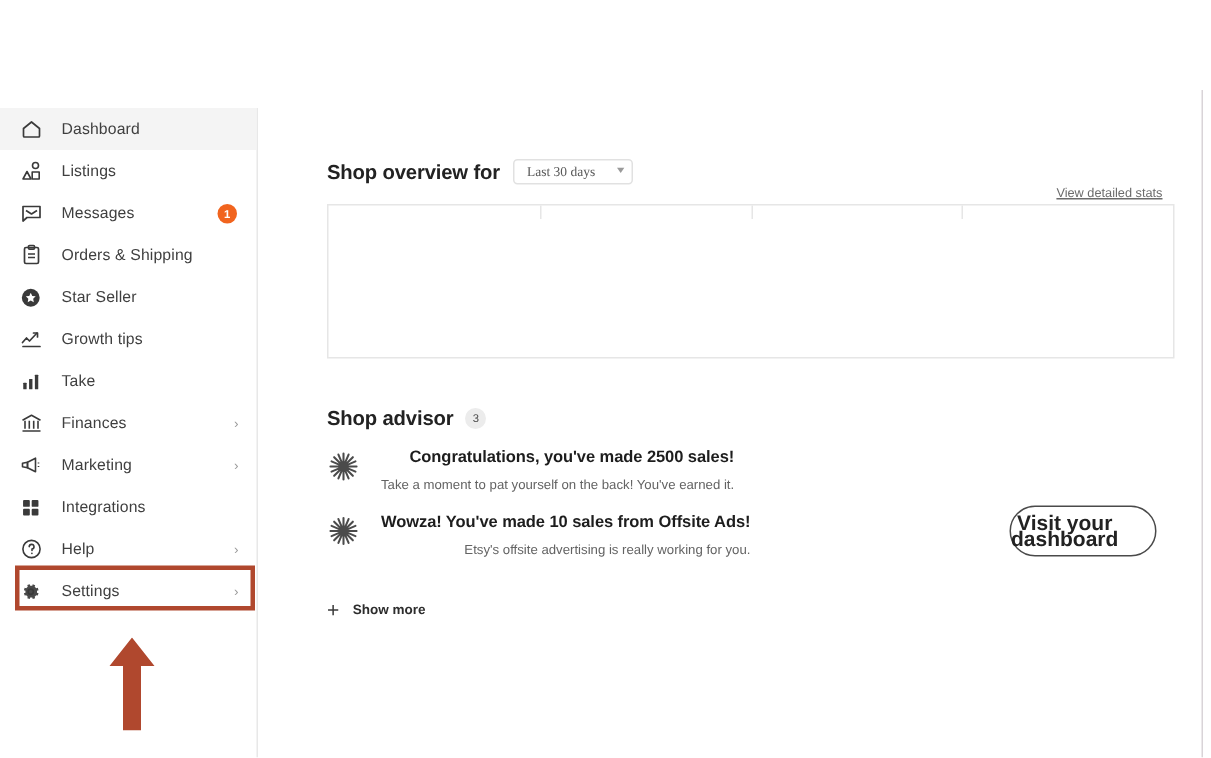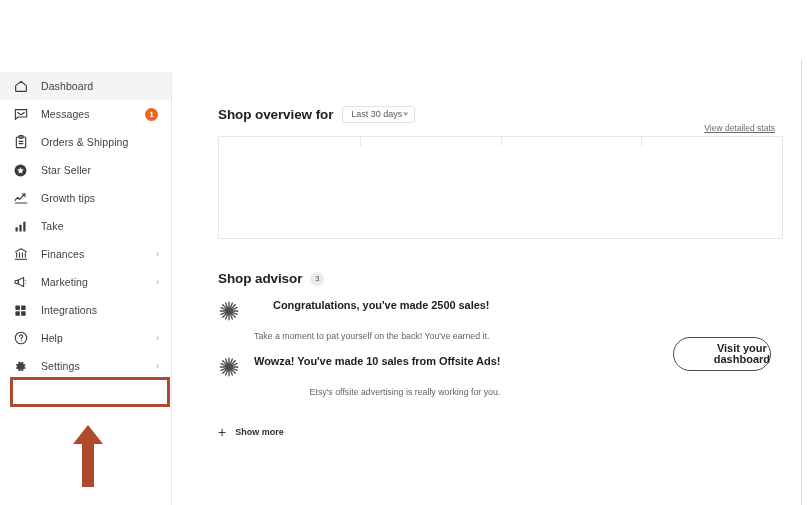--- a/index.html
+++ b/index.html
@@ -109,23 +109,24 @@
   .period-select {
     margin-left: 9px;
     border: 1px solid #e1e1e1;
     border-radius: 3px;
     background: #ffffff;
     padding: 3px 6px 3px 8px;
     font-size: 9px;
     color: #595959;
     display: flex;
     align-items: flex-start;
-    gap: 2px;
+    gap: 15px;
     cursor: pointer;
     line-height: 1;
+    font-family: Liberation Serif, serif;
   }
   .period-select .caret {
     font-size: 7px;
     color: #9a9a9a;
     transform: scaleX(1.4);
   }
   .detail-link {
     position: absolute;
     right: 26px; top: 51px;
     font-size: 8.5px;
@@ -190,38 +191,38 @@
     color: #4b4b4b;
   }
   .adv-text { margin-left: 14px; text-align: right; }
   .adv-title {
     font-size: 11px;
     font-weight: bold;
     color: #1d1d1d;
     letter-spacing: -.05px;
   }
   .adv-sub {
-    margin-top: 20px;
+    margin-top: 7px;
     font-size: 8.8px;
     color: #636363;
   }
 
   .dash-btn {
     position: absolute;
     right: 30px; top: 38px;
     width: 98px; height: 34px;
     border: 1px solid #4a4a4a;
     border-radius: 17px;
     background: #ffffff;
     color: #222222;
-    font-size: 11px;
+    font-size: 14px;
     font-weight: bold;
     line-height: 11px;
     text-align: center;
-    display: flex; align-items: center; justify-content: flex-end;
+    display: flex; align-items: center; justify-content: flex-start;
     cursor: pointer;
     font-family: "Liberation Sans", sans-serif;
   }
 
   .show-more {
     margin-top: 14px;
     display: inline-flex;
     align-items: center;
     cursor: pointer;
   }
@@ -249,20 +250,30 @@
 
     <div class="nav-item active">
       <span class="nav-ico">
         <svg width="16" height="16" viewBox="0 0 24 24" fill="none" stroke="currentColor" stroke-width="1.7" stroke-linecap="round" stroke-linejoin="round">
             <path d="M4 11.5 12 5l8 6.5V19a1 1 0 0 1-1 1H5a1 1 0 0 1-1-1z"></path>
           </svg>
       </span>
       <span class="nav-label">Dashboard</span>
     </div>
 
+    <div class="nav-item">
+      <span class="nav-ico">
+        <svg width="16" height="16" viewBox="0 0 24 24" fill="none" stroke="currentColor" stroke-width="1.6" stroke-linejoin="round">
+            <circle cx="16" cy="6.5" r="3"></circle>
+            <rect x="12.7" y="13" width="7" height="7"></rect>
+            <path d="M7.5 12.5 11.5 20h-8z"></path>
+          </svg>
+      </span>
+      <span class="nav-label">Listings</span>
+    </div>
 
     <div class="nav-item">
       <span class="nav-ico">
         <svg width="16" height="16" viewBox="0 0 24 24" fill="none" stroke="currentColor" stroke-width="1.7" stroke-linejoin="round">
             <path d="M3.5 5.5h17v11h-13l-4 3.5z"></path>
             <path d="M6.5 9.5 12 13l5.5-3.5"></path>
           </svg>
       </span>
       <span class="nav-label">Messages</span>
       <span class="nav-spacer"></span>

